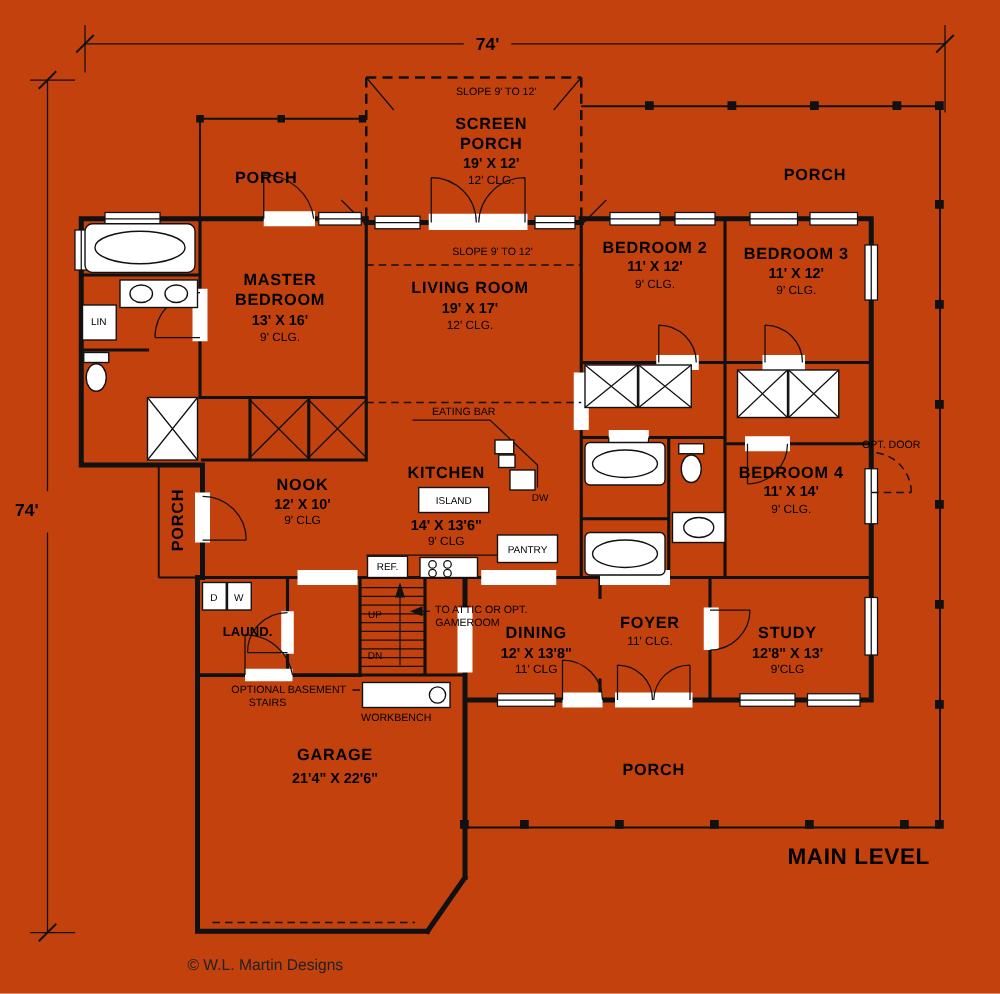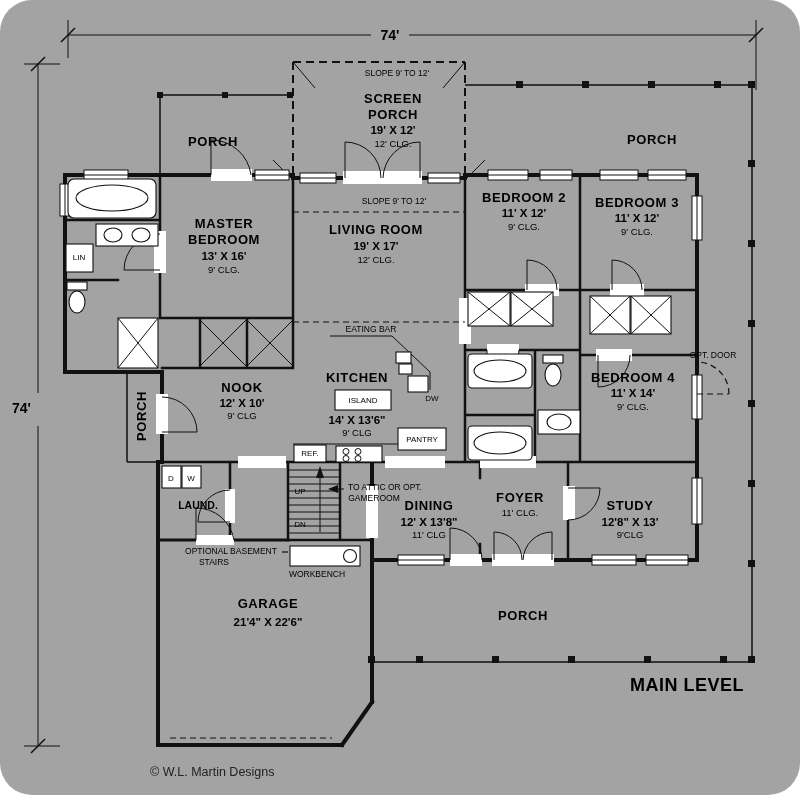--- a/index.html
+++ b/index.html
@@ -1,16 +1,16 @@
 <!DOCTYPE html>
 <html><head>
 <meta charset="utf-8">
 <style>
   html,body{margin:0;padding:0;background:#fff;}
-  #plan-wrap{width:800px;height:795px;background:#a3a3a3;position:relative;font-family:"Liberation Sans",sans-serif;border-radius:32px;}
+  #plan-wrap{width:800px;height:795px;background:#c2410c;position:relative;font-family:"Liberation Sans",sans-serif;}
   svg{display:block;}
   
   .wall{stroke:#111;stroke-width:4;fill:none;stroke-linecap:square;}
   .wall3{stroke:#111;stroke-width:3;fill:none;stroke-linecap:square;}
   .iwall{stroke:#111;stroke-width:2.5;fill:none;stroke-linecap:square;}
   .thin{stroke:#111;stroke-width:1;fill:none;}
   .thin2{stroke:#111;stroke-width:1.5;fill:none;}
   .dash{stroke:#111;stroke-width:1.2;fill:none;stroke-dasharray:6 4;}
   .dashw{stroke:#111;stroke-width:2;fill:none;stroke-dasharray:8 5;}
   .gap{fill:#fff;stroke:none;}

